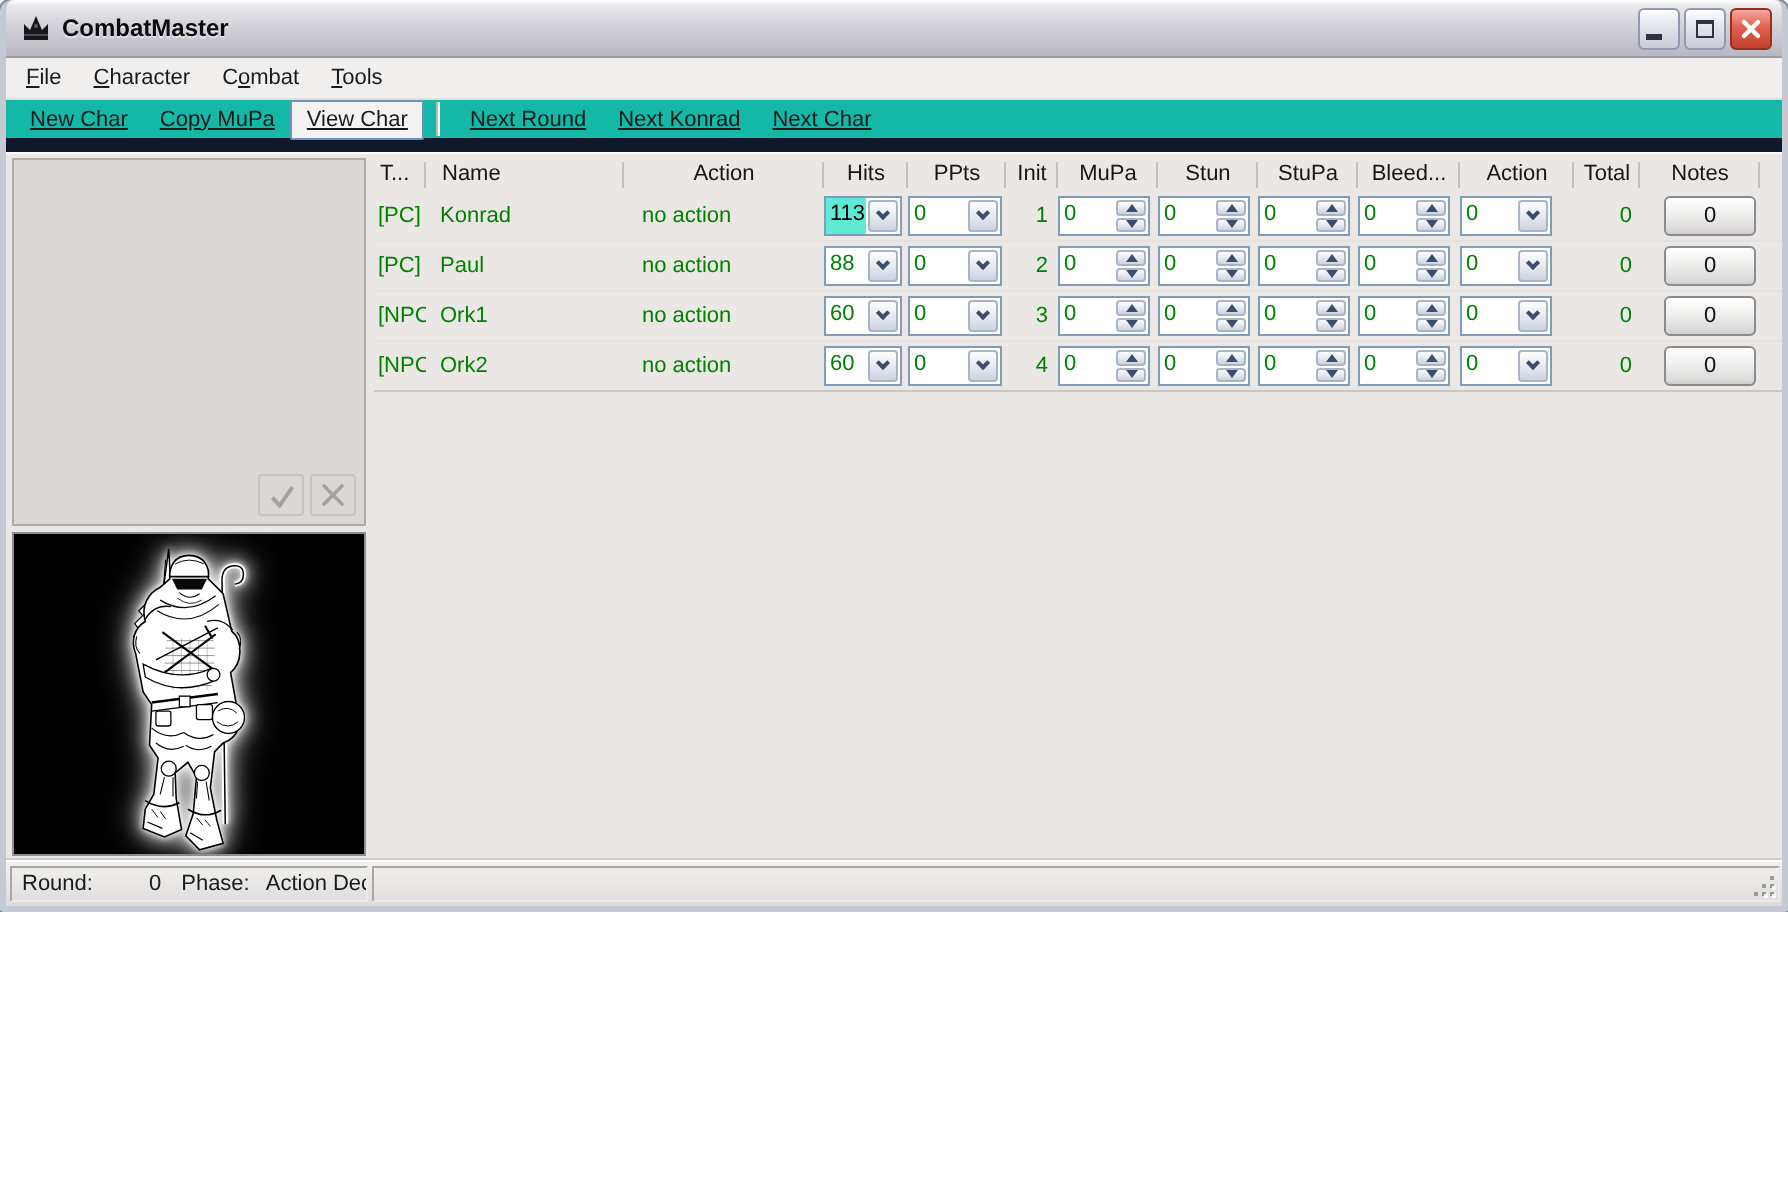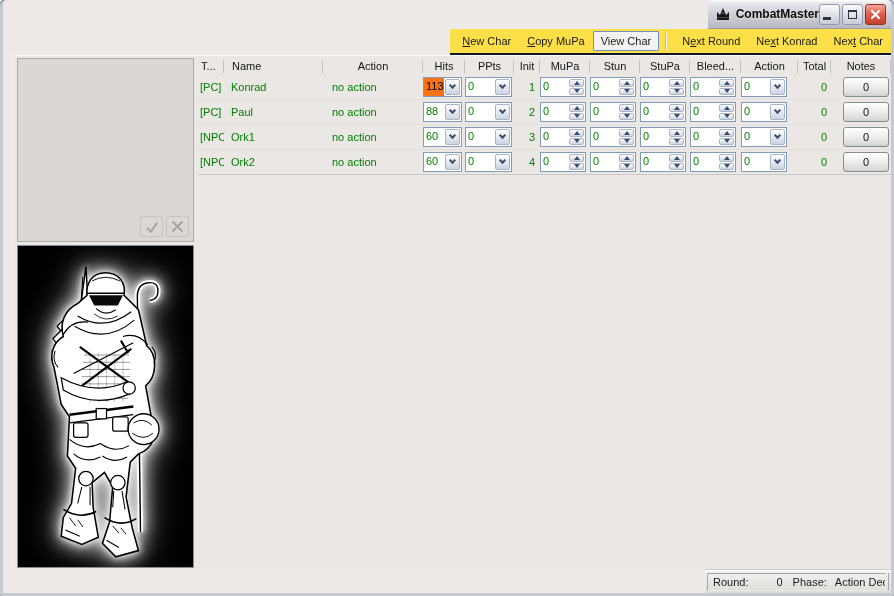--- a/index.html
+++ b/index.html
@@ -1,27 +1,26 @@
 <!DOCTYPE html>
 <html><head>
 <meta charset="utf-8">
 <style>
   * { box-sizing: border-box; margin: 0; padding: 0; }
   html,body { background:#fff; }
   body { font-family: "Liberation Sans", sans-serif; font-size: 11px; color:#1a1a1a; }
 
   .window{
-    position:relative; width:894px; height:596px;
+    position:relative; width:894px; height:456px;
     background:#ece9e7;
     border:3px solid #c5c9d3; border-top:none;
     box-shadow:0 0 0 1px #7e8696;
     border-radius:6px 6px 2px 2px;
     display:flex; flex-direction:column;
     overflow:hidden;
-    align-items:flex-end;
   }
 
   
   .titlebar{
     height:29px; flex:0 0 29px;
     background:linear-gradient(180deg,#ffffff 0%,#e9e9ed 10%,#d3d2d9 45%,#c8c7cf 70%,#b9b8c2 100%);
     border-bottom:1px solid #9b9aa6;
     border-radius:5px 5px 0 0;
     display:flex; align-items:center; padding:0 5px 0 7px;
   }
@@ -45,23 +44,24 @@
   .menubar{
     height:21px; flex:0 0 21px; background:#f1efed;
     display:flex; align-items:center; padding-left:2px;
     border-bottom:1px solid #e2dfdc;
   }
   .menu-item{ padding:3px 8px; cursor:default; }
   .u{ text-decoration:underline; }
 
   
   .toolbar{
-    height:26px; flex:0 0 26px; background:#fde047;
+    height:26px; flex:0 0 26px; background:#14b8a6;
     display:flex; align-items:center; padding-left:4px;
-    border-bottom:2px solid #0f172a;
+    border-bottom:7px solid #0f172a;
+    text-decoration:underline;
   }
   .tool-btn{ padding:3px 7px; border:1px solid transparent; cursor:default; white-space:nowrap; }
   .tool-btn.focused{ border:1px solid #6e8fc1; background:#f4f3f1; border-radius:1px; }
   .tb-sep{ width:1px; height:17px; background:#bdbab6; box-shadow:1px 0 0 #ffffff; margin:0 8px 0 6px; }
 
   
   .content{ flex:1; display:flex; min-height:0; background:#eae7e4; border-top:1px solid #fbfaf9; }
 
   .sidebar{ width:182px; flex:0 0 182px; display:flex; flex-direction:column; padding:2px 2px 2px 3px; }
   .char-panel{
@@ -97,21 +97,21 @@
   .td.action{ padding-left:9px; }
   .td.init{ text-align:right; padding-right:5px; }
   .td.total{ text-align:right; padding-right:4px; }
 
   
   .combo{ height:20px; background:#fff; border:1px solid #7f9db9; display:flex; align-items:stretch; }
   .combo.hits{ width:39px; }
   .combo.ppts{ width:47px; }
   .combo.penalty{ width:46px; }
   .combo-val{ flex:1; color:#008200; padding:2px 1px 0 2px; overflow:hidden; }
-  .combo-val.sel{ color:#000; background:#f97316; padding-right:0; }
+  .combo-val.sel{ color:#000; background:#5eead4; padding-right:0; }
   .dd-btn{
     width:15px; margin:1px; border:1px solid #aab4c8; border-radius:2px;
     background:linear-gradient(180deg,#fefefe,#e6e9ef 50%,#ccd4e2);
     display:flex; align-items:center; justify-content:center;
   }
   .chev{ width:5px; height:5px; border-left:2px solid #3c4d6b; border-bottom:2px solid #3c4d6b;
     transform:rotate(-45deg); margin-top:-3px; }
 
   .spin{ height:20px; width:46px; background:#fff; border:1px solid #7f9db9; display:flex; }
   .spin-val{ flex:1; color:#008200; padding:2px 0 0 2px; overflow:hidden; }
@@ -166,20 +166,26 @@
           <span class="glyph-max"></span>
         </div>
       <div class="win-btn close">
         <svg width="11" height="11" viewBox="0 0 11 11">
           <path d="M2,2 L9,9 M9,2 L2,9" stroke="#fff" stroke-width="2.2" stroke-linecap="round"></path>
         </svg>
       </div>
     </div>
   </div>
 
+  <div class="menubar">
+    <span class="menu-item"><span></span><span class="u">F</span><span>ile</span></span>
+    <span class="menu-item"><span></span><span class="u">C</span><span>haracter</span></span>
+    <span class="menu-item"><span>C</span><span class="u">o</span><span>mbat</span></span>
+    <span class="menu-item"><span></span><span class="u">T</span><span>ools</span></span>
+  </div>
 
   <div class="toolbar">
     <span class="tool-btn"><span></span><span class="u">N</span><span>ew Char</span></span>
     <span class="tool-btn"><span></span><span class="u">C</span><span>opy MuPa</span></span>
     <span class="tool-btn focused"><span>View Char</span><span class="u"></span><span></span></span>
     <span class="tb-sep"></span>
     <span class="tool-btn"><span>N</span><span class="u">e</span><span>xt Round</span></span>
     <span class="tool-btn"><span>Ne</span><span class="u">x</span><span>t Konrad</span></span>
     <span class="tool-btn"><span>Nex</span><span class="u">t</span><span> Char</span></span>
   </div>

